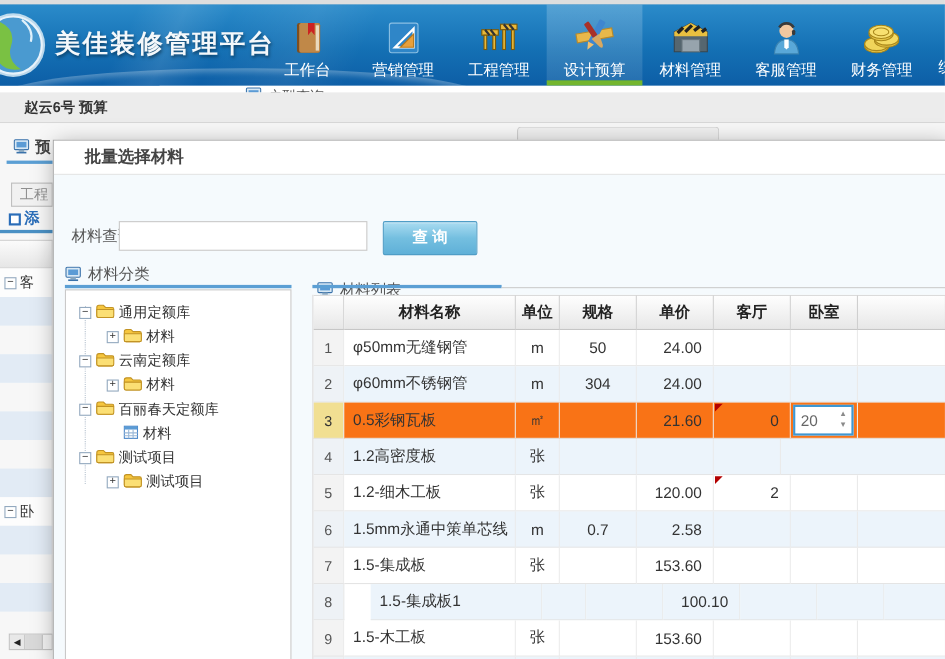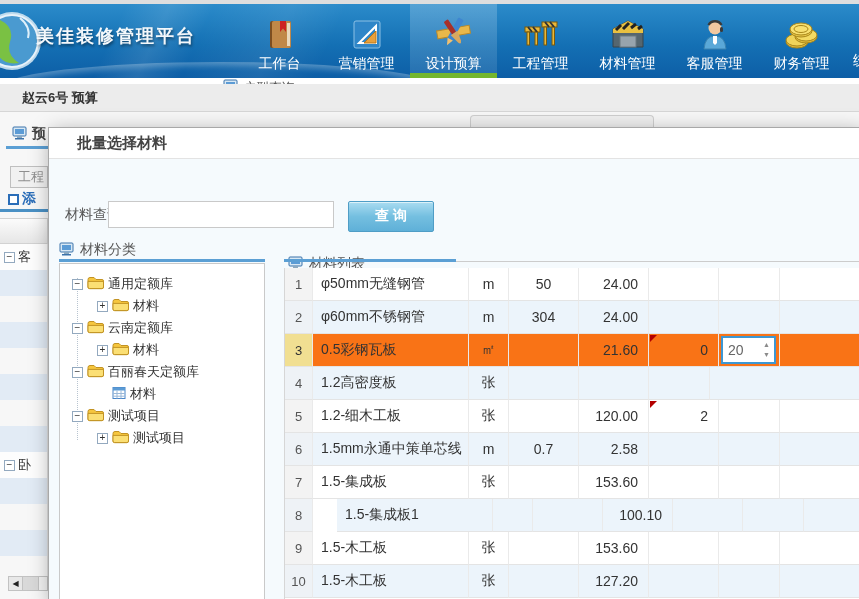--- a/index.html
+++ b/index.html
@@ -10,21 +10,21 @@
   }
   
   .top-strip{position:absolute;top:0;left:0;right:0;height:4px;background:#dedede;border-bottom:1px solid #cfcfcf;}
   .topbar{position:absolute;top:4px;left:0;right:0;height:74px;
     background:linear-gradient(#2b8bca,#1470b4 55%,#0d5ea6);overflow:hidden;}
   .topbar .streak{position:absolute;left:-40px;top:0;width:520px;height:74px;pointer-events:none;
     background:linear-gradient(115deg,transparent 30%,rgba(255,255,255,.10) 38%,transparent 46%,rgba(255,255,255,.07) 60%,transparent 70%);}
   .topbar .curve{position:absolute;left:0;bottom:-10px;width:440px;height:26px;border-radius:50%/100% 100% 0 0;
     box-shadow:inset 0 5px 6px -2px rgba(255,255,255,.30);pointer-events:none;}
   .globe{position:absolute;left:-16px;top:4px;}
-  .brand-text{position:absolute;left:36px;top:20px;font-size:18px;font-weight:bold;color:#f4f8fb;
+  .brand-text{position:absolute;left:50px;top:20px;font-size:23px;font-weight:bold;color:#f4f8fb;
     letter-spacing:2px;text-shadow:1px 2px 3px rgba(0,0,0,.45);}
   .nav{position:absolute;right:14px;top:0;height:74px;display:flex;}
   .nav-item{width:87px;height:74px;display:flex;flex-direction:column;align-items:center;justify-content:flex-end;
     box-sizing:border-box;padding-bottom:5px;color:#fff;font-size:14px;cursor:pointer;}
   .nav-item .nicon{height:38px;display:flex;align-items:flex-end;justify-content:center;margin-bottom:3px;}
   .nav-item.active{background:linear-gradient(rgba(255,255,255,.20),rgba(255,255,255,.10));
     border-bottom:5px solid #74b62e;padding-bottom:0;}
   .nav-partial{position:absolute;right:-3px;bottom:8px;width:9px;overflow:hidden;color:#fff;font-size:14px;}
   .subtab-strip{position:absolute;top:78px;left:145px;right:0;height:6px;background:#fff;overflow:hidden;}
   .partial-tab{position:absolute;left:78px;top:1px;display:flex;align-items:flex-start;gap:5px;color:#5a5a5a;font-size:13px;}
@@ -143,51 +143,51 @@
       <div class="nav-item">
         <span class="nicon">
           <svg width="38" height="34" viewBox="0 0 38 34">
             <rect x="6" y="3" width="26" height="27" rx="2" fill="#2f86c8" stroke="#8cc0e4"></rect>
             <path d="M11 25 L28 25 L28 8 Z" fill="none" stroke="#fff" stroke-width="2"></path>
             <path d="M28 25 L28 13 L16 25 Z" fill="#e8a03c" stroke="#b87818"></path>
           </svg>
         </span>
         <span>营销管理</span>
       </div>
+      <div class="nav-item">
+        <span class="nicon">
+          <svg width="38" height="34" viewBox="0 0 38 34">
+            <g fill="#e8b83a" stroke="#7a5a0a">
+              <rect x="3" y="9" width="15" height="5"></rect>
+              <rect x="5" y="14" width="2.5" height="13"></rect>
+              <rect x="13" y="14" width="2.5" height="13"></rect>
+              <rect x="20" y="4" width="15" height="5"></rect>
+              <rect x="22" y="9" width="2.5" height="18"></rect>
+              <rect x="30" y="9" width="2.5" height="18"></rect>
+            </g>
+            <path d="M6 9 l4 5 M11 9 l4 5 M23 4 l4 5 M28 4 l4 5" stroke="#333" stroke-width="2"></path>
+          </svg>
+        </span>
+        <span>工程管理</span>
+      </div>
       <div class="nav-item active">
         <span class="nicon">
           <svg width="40" height="36" viewBox="0 0 40 36">
             <rect x="3" y="12" width="33" height="8" fill="#e8b84a" stroke="#b8892a" transform="rotate(-10 20 16)"></rect>
             <g transform="rotate(28 20 16)">
               <rect x="17" y="1" width="6" height="23" rx="1" fill="#3f86d0"></rect>
               <path d="M17 24 l3 7 l3 -7 z" fill="#f0c070"></path>
             </g>
             <g transform="rotate(-34 20 16)">
               <rect x="17" y="2" width="5" height="15" rx="1" fill="#a83028"></rect>
               <path d="M15.5 17 h8 l-2.5 10 q-2 4 -3.5 0 z" fill="#d8a860"></path>
             </g>
           </svg>
         </span>
         <span>设计预算</span>
-      </div>
-      <div class="nav-item">
-        <span class="nicon">
-          <svg width="38" height="34" viewBox="0 0 38 34">
-            <g fill="#e8b83a" stroke="#7a5a0a">
-              <rect x="3" y="9" width="15" height="5"></rect>
-              <rect x="5" y="14" width="2.5" height="13"></rect>
-              <rect x="13" y="14" width="2.5" height="13"></rect>
-              <rect x="20" y="4" width="15" height="5"></rect>
-              <rect x="22" y="9" width="2.5" height="18"></rect>
-              <rect x="30" y="9" width="2.5" height="18"></rect>
-            </g>
-            <path d="M6 9 l4 5 M11 9 l4 5 M23 4 l4 5 M28 4 l4 5" stroke="#333" stroke-width="2"></path>
-          </svg>
-        </span>
-        <span>工程管理</span>
       </div>
       <div class="nav-item">
         <span class="nicon">
           <svg width="38" height="34" viewBox="0 0 38 34">
             <path d="M4 11 L19 3 L34 11 V29 H4 Z" fill="#55666f" stroke="#39454c"></path>
             <path d="M4 11 L19 3 L34 11 L34 15 L4 15 Z" fill="#e8c040"></path>
             <path d="M7 12 l5 -5 M14 11 l6 -6 M22 10 l5 -4 M29 11 l4 -3" stroke="#222" stroke-width="3"></path>
             <rect x="11" y="18" width="16" height="11" fill="#97a4ad" stroke="#6a7880"></rect>
           </svg>
         </span>
@@ -379,20 +379,30 @@
             <span><svg width="17" height="14" viewBox="0 0 17 14">
                 <path d="M1 3.5 q0 -2 2 -2 h4 l2 2 h6 q1.5 0 1.5 1.5 V11 q0 1.6 -1.6 1.6 H2.6 Q1 12.6 1 11 Z" fill="#f6c63e" stroke="#c29324"></path>
                 <path d="M1 5.4 h15.5 V11 q0 1.6 -1.6 1.6 H2.6 Q1 12.6 1 11 Z" fill="#fbdf74" stroke="#c29324"></path>
               </svg></span>
             <span>测试项目</span>
           </div>
         </div>
     </div>
 
     <div class="mat-table">
+      <div class="thead" id="thead">
+          <div class="th" style="width: 28px; flex: 0 0 28px;"></div>
+          <div class="th" style="width: 156px; flex: 0 0 156px;">材料名称</div>
+          <div class="th" style="width: 40px; flex: 0 0 40px;">单位</div>
+          <div class="th" style="width: 70px; flex: 0 0 70px;">规格</div>
+          <div class="th" style="width: 70px; flex: 0 0 70px;">单价</div>
+          <div class="th" style="width: 70px; flex: 0 0 70px;">客厅</div>
+          <div class="th" style="width: 61px; flex: 0 0 61px;">卧室</div>
+          <div class="th" style="flex: 1 1 0%;"></div>
+        </div>
       <div id="tbody">
           <div class="tr">
             <div class="td num" style="width: 28px; flex: 0 0 28px;">1</div>
             <div class="td name" style="width: 156px; flex: 0 0 156px;">φ50mm无缝钢管</div>
             <div class="td c" style="width: 40px; flex: 0 0 40px;">m</div>
             <div class="td c" style="width: 70px; flex: 0 0 70px;">50</div>
             <div class="td r" style="width: 70px; flex: 0 0 70px;">24.00</div>
             <div class="td r" style="width: 70px; flex: 0 0 70px;"></div>
             <div class="td" style="width: 61px; flex: 0 0 61px;"></div>
             <div class="td" style="flex: 1 1 0%;"></div>

